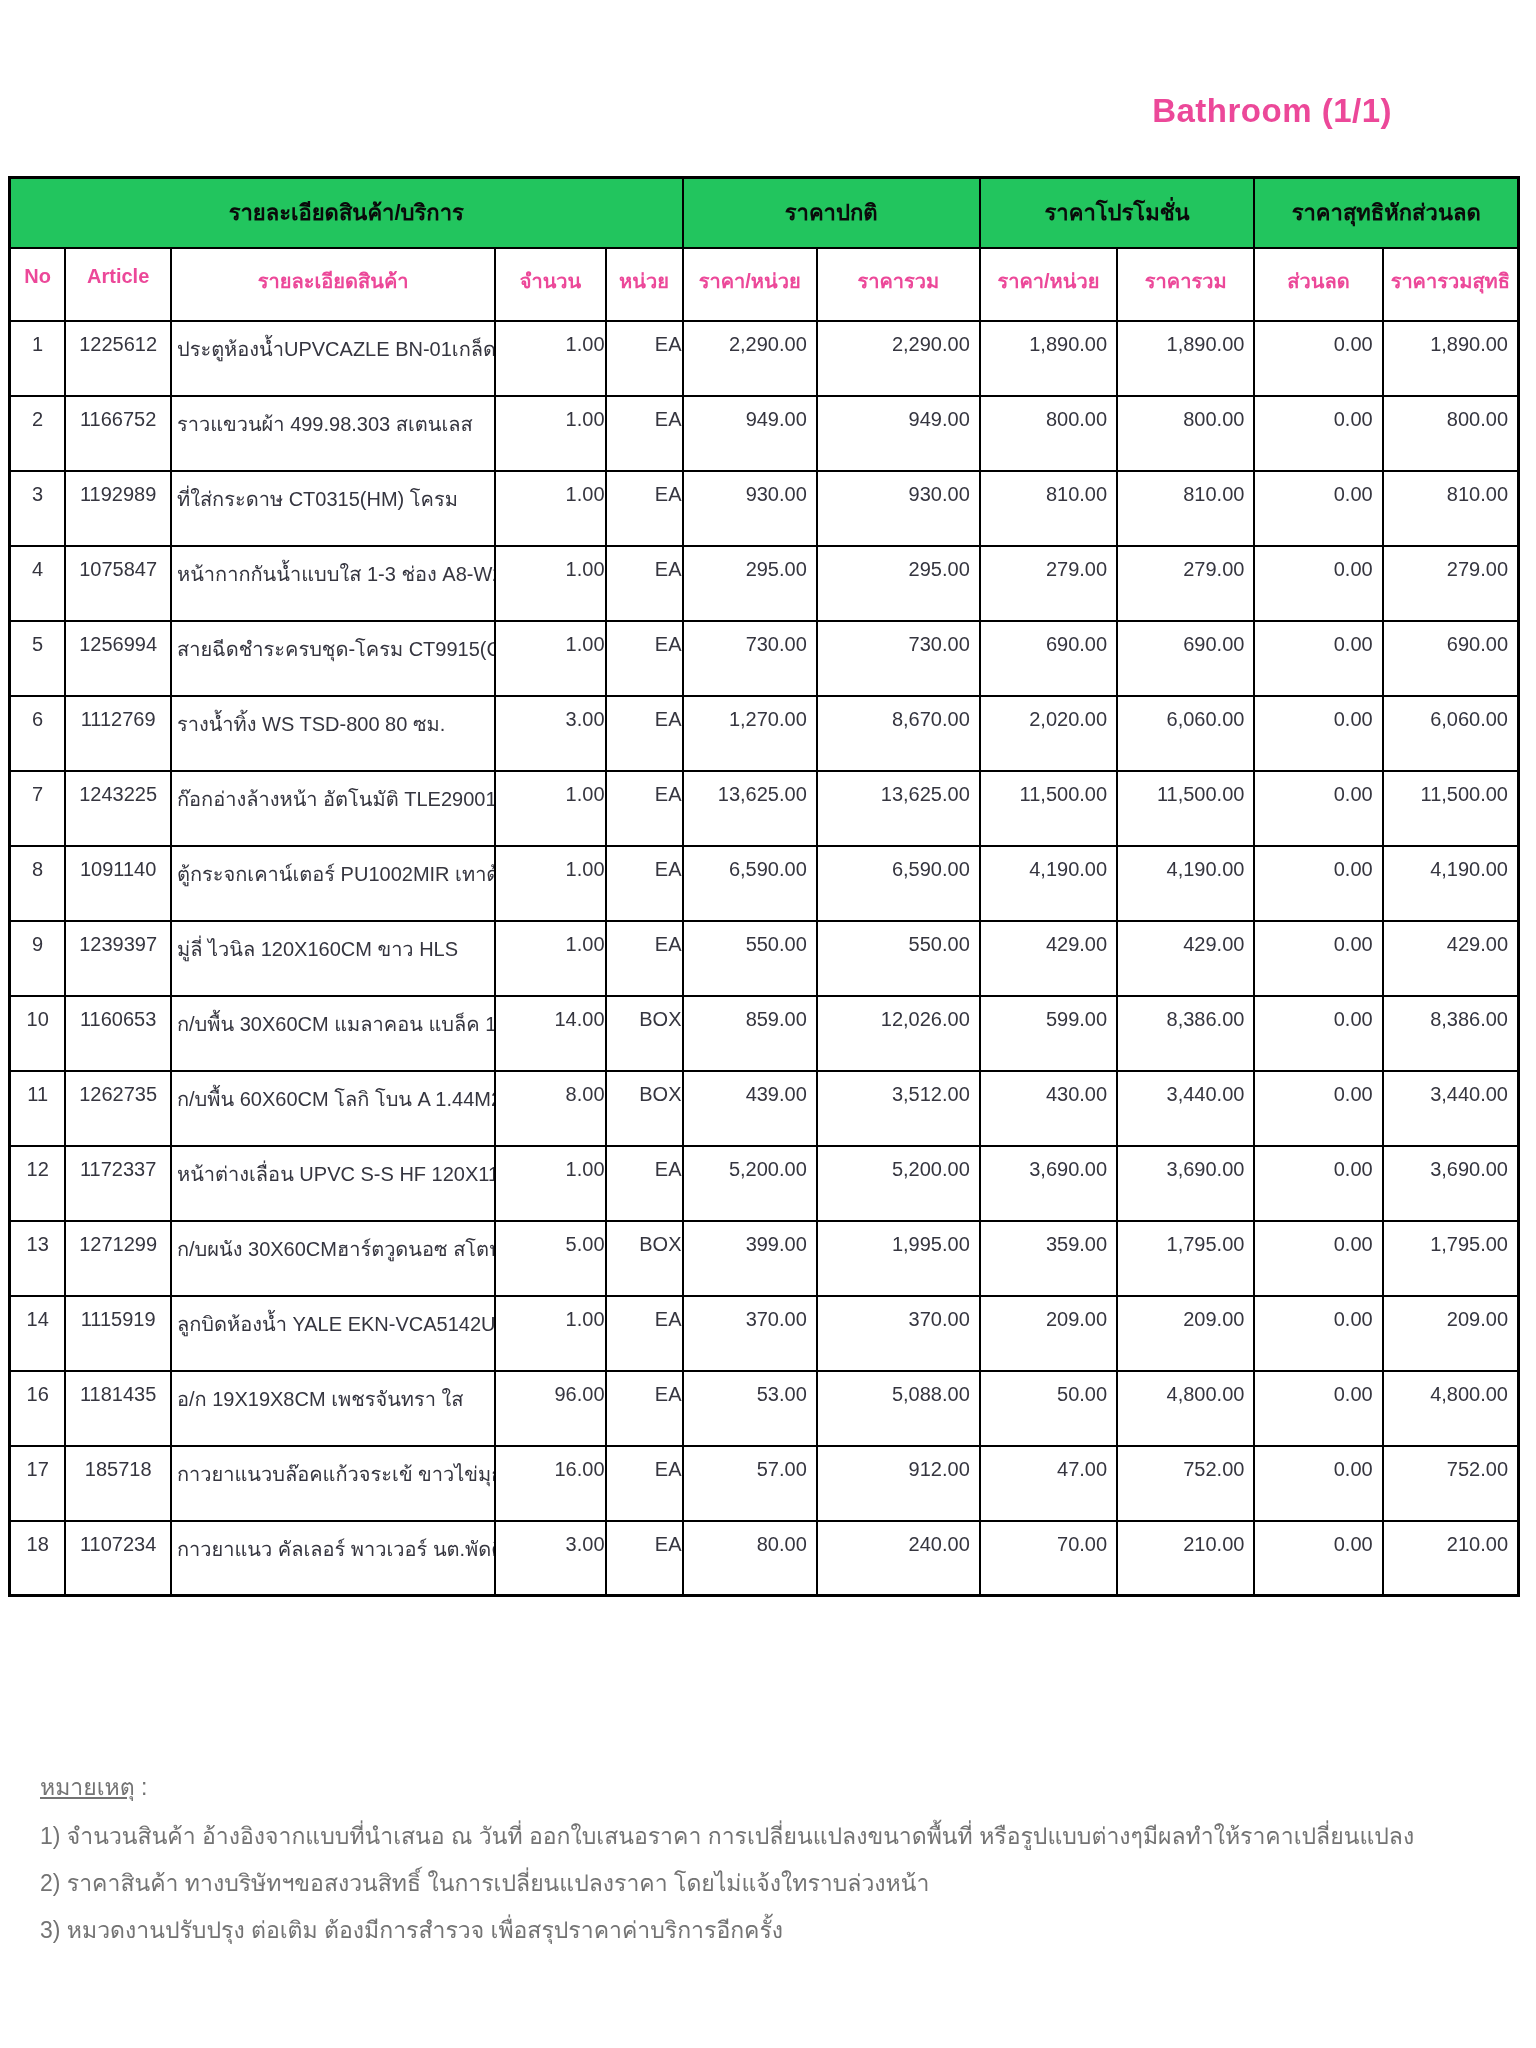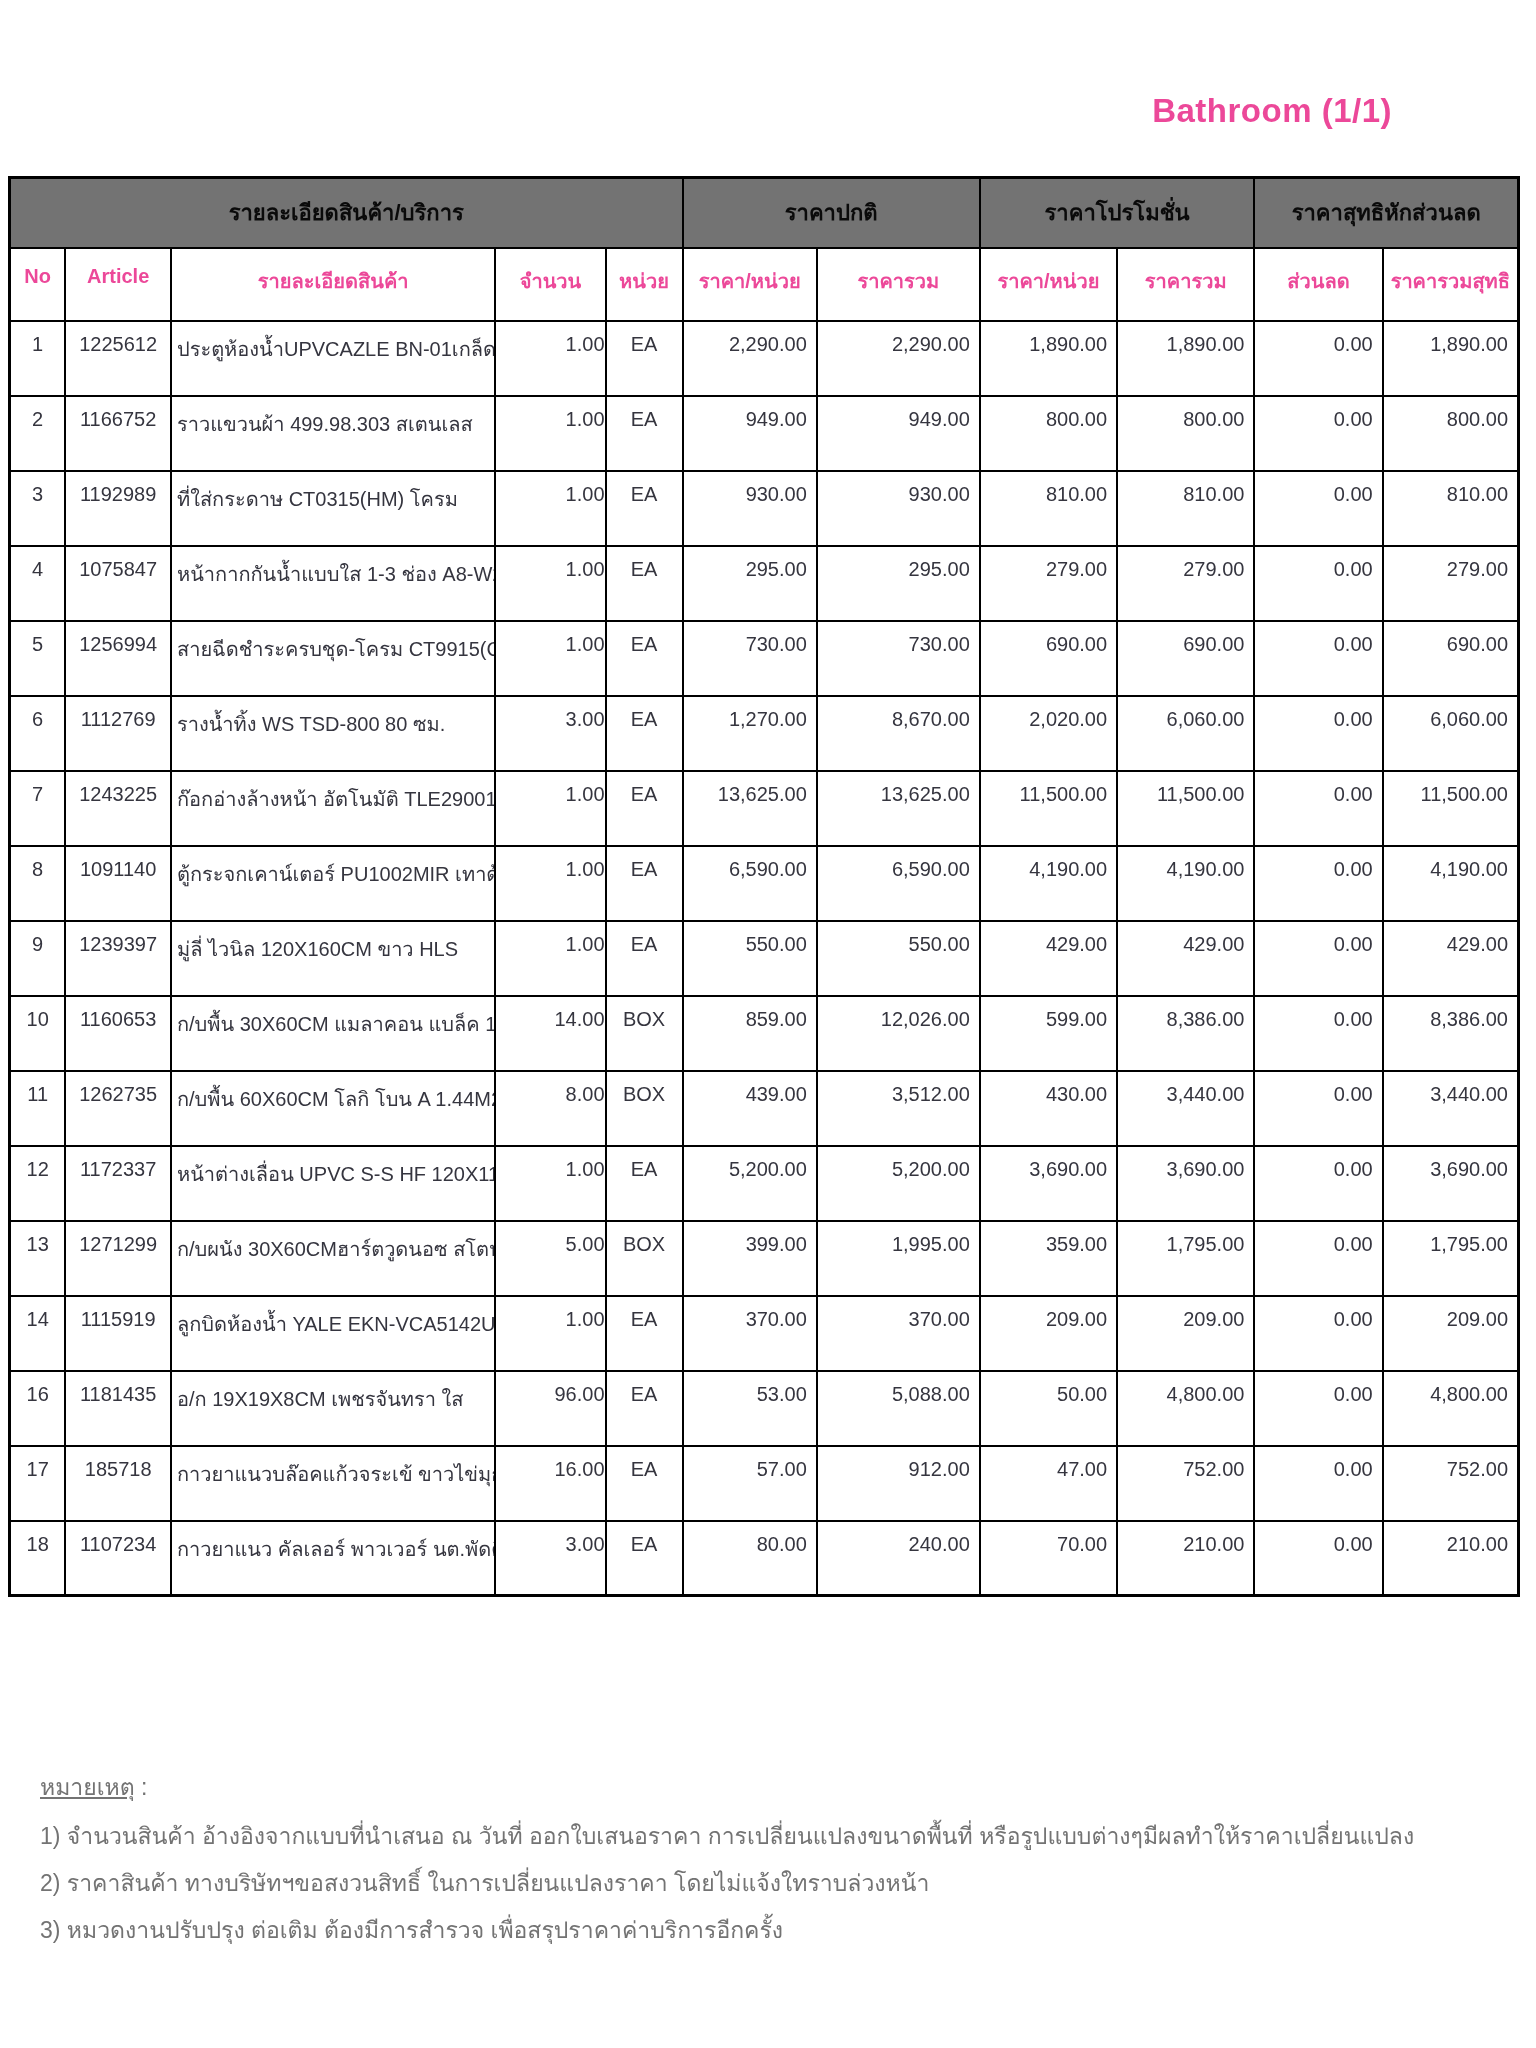--- a/index.html
+++ b/index.html
@@ -28,21 +28,21 @@
     table-layout: fixed;
     width: 1512px;
     margin: 46px 0 0 8px;
     border: 3px solid #000;
   }
   table.quote th, table.quote td {
     border: 2px solid #000;
     overflow: hidden;
   }
   tr.group-row th {
-    background: #737373;
+    background: #22c55e;
     height: 70px;
     font-size: 22px;
     font-weight: bold;
     text-align: center;
     vertical-align: middle;
     color: #0a0a0a;
   }
   tr.cols-row th {
     background: #ffffff;
     height: 73px;
@@ -58,21 +58,21 @@
     font-size: 20px;
     vertical-align: top;
     padding-top: 11px;
     color: #35353f;
     white-space: nowrap;
   }
   td.c-no     { text-align: center; }
   td.c-art    { text-align: center; }
   td.c-desc   { text-align: left; padding-left: 5px; padding-right: 2px; font-size: 19px; }
   td.c-qty    { text-align: right; }
-  td.c-unit   { text-align: center; }
+  td.c-unit   { text-align: right; }
   td.c-money  { text-align: right; padding-right: 9px; }
 
   .notes {
     margin: 172px 0 0 40px;
     font-size: 23px;
     color: #737373;
   }
   .notes-heading { margin-bottom: 14px; }
   .notes-heading .u { text-decoration: underline; }
   .note-line { margin-top: 15px; line-height: 32px; white-space: nowrap; }

